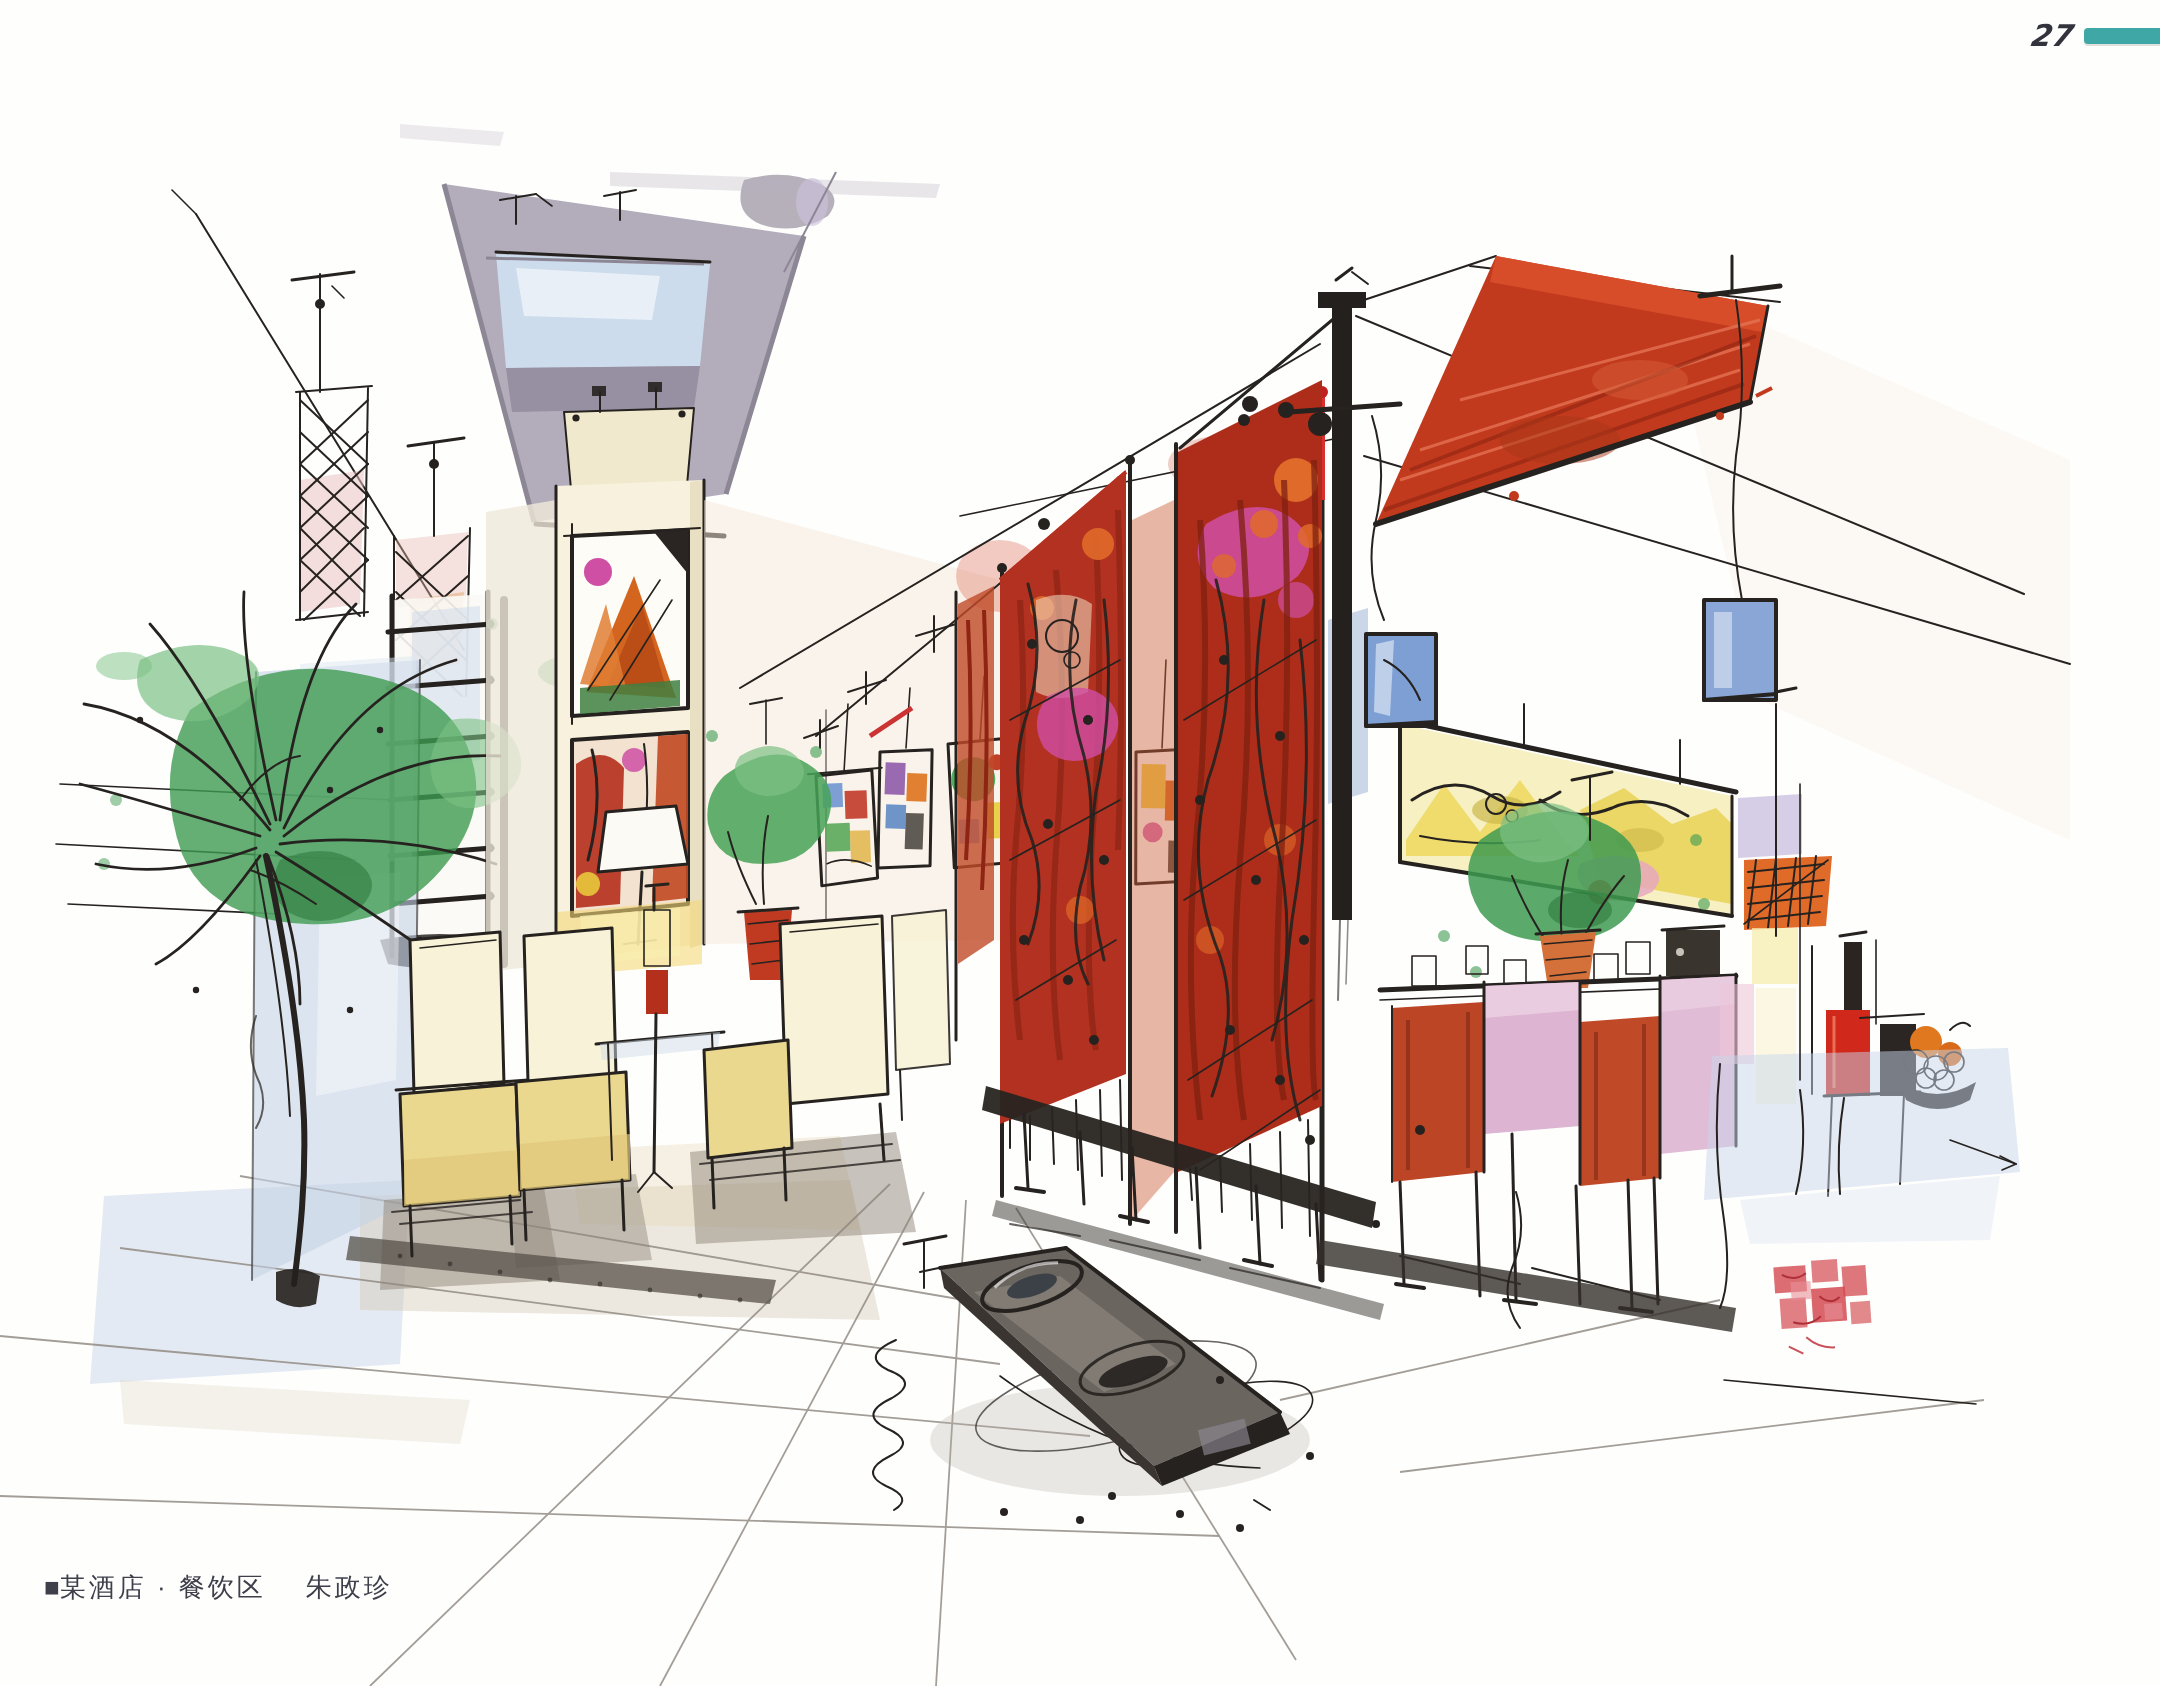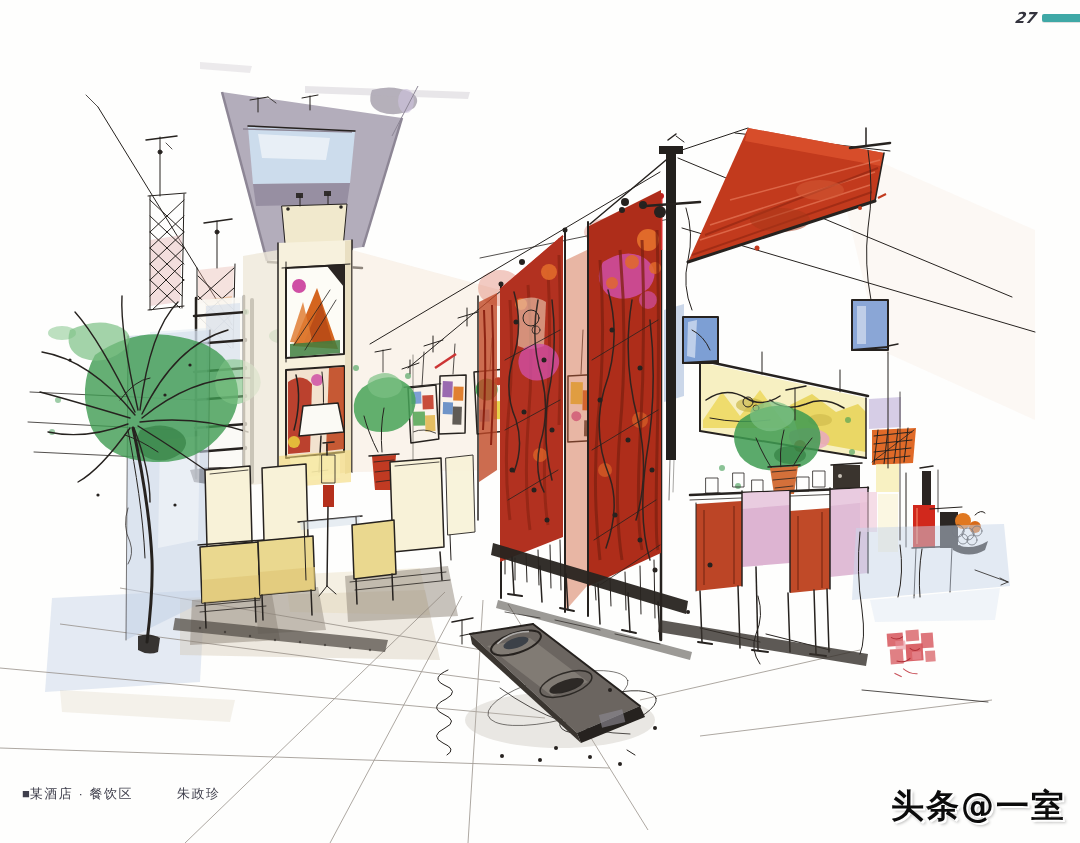--- a/index.html
+++ b/index.html
@@ -17,21 +17,21 @@
   .s{fill:none;stroke:var(--ink);stroke-linecap:round;stroke-linejoin:round}
   .w08{stroke-width:.8}.w1{stroke-width:1}.w15{stroke-width:1.5}.w2{stroke-width:2}
   .w25{stroke-width:2.5}.w3{stroke-width:3}.w4{stroke-width:4}
   .pageno-wrap{position:absolute;top:9px;right:0;display:flex;align-items:center;gap:5px}
   .pageno{font-family:"DejaVu Sans",sans-serif;font-style:italic;font-weight:bold;font-size:15px;
           color:#33333d;transform:skewX(-10deg)}
   .teal-bar{width:38px;height:8px;background:var(--teal-bar);border-radius:2px 0 0 2px;box-shadow:0 1px 0 rgba(0,0,0,.12)}
   .caption{position:absolute;left:22px;top:785px;font-size:13px;color:var(--caption-text);
            letter-spacing:1.5px;white-space:nowrap}
   .cap-marker{letter-spacing:0}
-  .cap-artist{margin-left:44px}
+  .cap-artist{margin-left:20px}
   .watermark{position:absolute;right:14px;top:784px;font-family:"DejaVu Sans",sans-serif;
              font-weight:900;font-size:33px;letter-spacing:2px;color:#0b0b0b;white-space:nowrap;
              text-shadow:1px 1px 0 #fff,2px 2px 0 #fff,3px 3px 3px rgba(0,0,0,.25)}
 </style>
 </head>
 <body>
 
 <div class="page">
 
 <svg class="art" viewBox="0 0 1080 843">
@@ -801,14 +801,13 @@
 
   <div class="pageno-wrap">
     <span class="pageno">27</span>
     <span class="teal-bar"></span>
   </div>
 
   <div class="caption">
     <span class="cap-marker">■</span><span class="cap-title">某酒店 · 餐饮区</span><span class="cap-artist">朱政珍</span>
   </div>
 
-  <div class="watermark">头条@一室</div>
 </div>
 
 </body></html>

